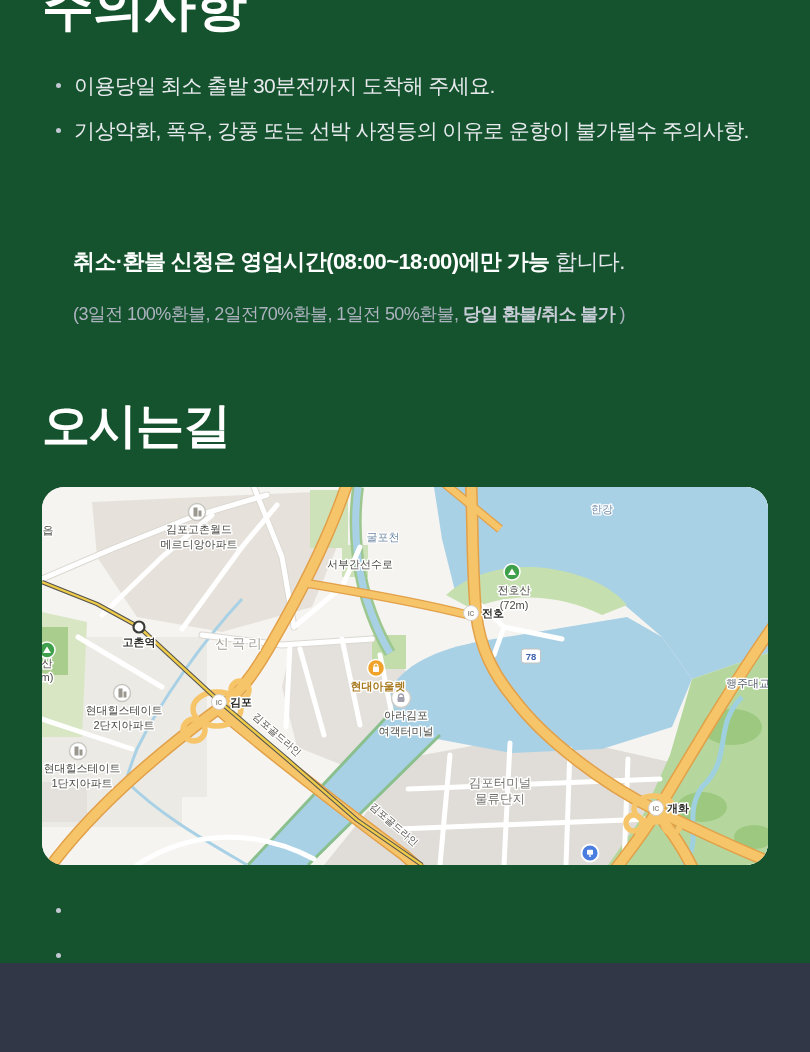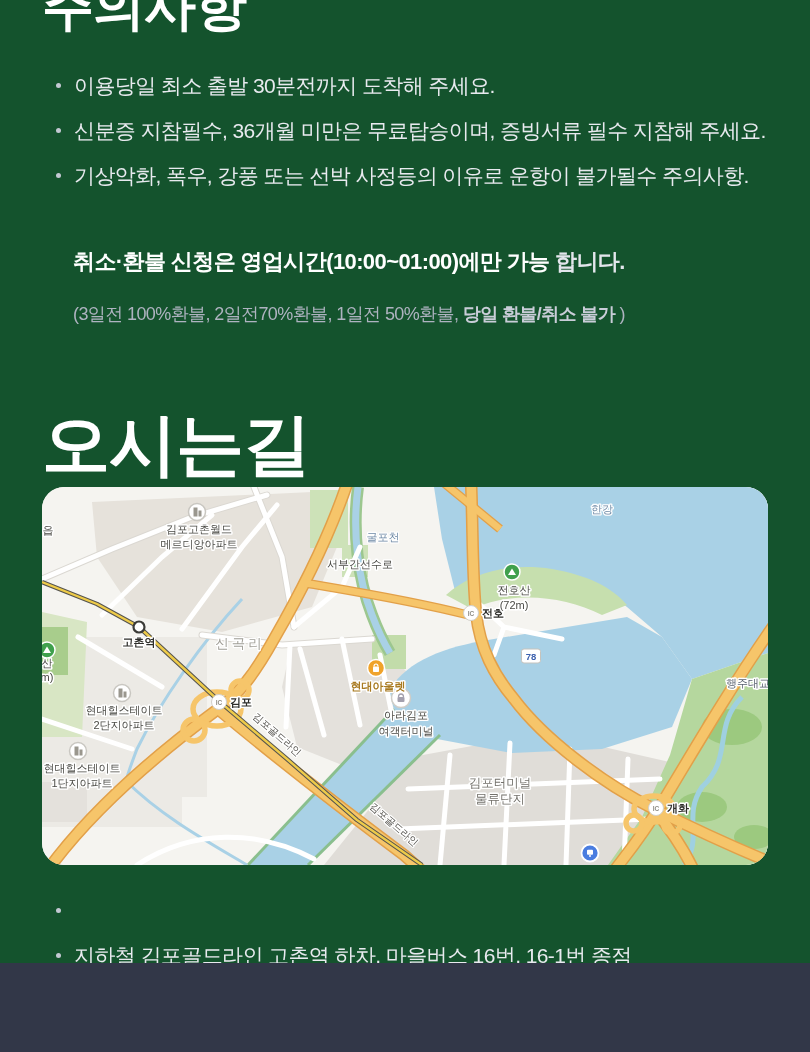--- a/index.html
+++ b/index.html
@@ -1,30 +1,30 @@
 <!DOCTYPE html>
 <html><head>
 <meta charset="utf-8">
 <style>
   html,body{margin:0;padding:0;background:#323748;}
   .page{position:relative;width:810px;height:963px;overflow:hidden;background:#14532d;
         font-family:"Liberation Sans","DejaVu Sans",sans-serif;}
   h1,h2{margin:0;color:#ffffff;font-weight:800;letter-spacing:-1px;}
   .title-precautions{position:absolute;left:42px;top:-26px;font-size:52px;line-height:64px;}
-  .title-directions{position:absolute;left:42px;top:416px;font-size:68px;line-height:56px;}
+  .title-directions{position:absolute;left:42px;top:398px;font-size:48px;line-height:56px;}
   ul.blist{position:absolute;left:42px;margin:0;padding:0;list-style:none;}
   ul.blist li{display:flex;align-items:center;height:45px;white-space:nowrap;
               font-size:21px;color:#e8eaef;letter-spacing:-0.6px;}
   .dot{flex:none;width:5px;height:5px;border-radius:50%;background:#c3c8d2;margin:0 13px 0 14px;}
   .plist{top:63px;}
   .dlist{top:888px;}
   .refund{position:absolute;left:73px;top:247px;margin:0;font-size:22px;color:#ffffff;
           white-space:nowrap;letter-spacing:-0.6px;}
   .refund b{font-weight:800;}
-  .refund .tail{font-weight:700;color:#e3e6ec;}
+  .refund .tail{font-weight:400;color:#e3e6ec;}
   .refund-detail{position:absolute;left:73px;top:302px;margin:0;font-size:18px;color:#aeb3c0;
                  white-space:nowrap;letter-spacing:-0.6px;}
   .refund-detail b{font-weight:800;color:#c9cdd8;}
   .map-card{position:absolute;left:42px;top:487px;width:726px;height:378px;border-radius:22px;
             overflow:hidden;background:#f5f4f0;}
   svg text{font-family:"Liberation Sans","DejaVu Sans",sans-serif;font-size:11px;fill:#4a4a45;
            stroke:#ffffff;stroke-width:3px;paint-order:stroke;stroke-linejoin:round;
            text-anchor:middle;font-weight:500;}
   svg text.water-lb{fill:#6f8aa6;stroke-width:2.5px;}
   svg text.area-lb{fill:#a09e96;font-size:13.5px;letter-spacing:3px;stroke-width:2.5px;}
@@ -43,29 +43,25 @@
 
   <h1 class="title-precautions">주의사항</h1>
 
   <ul class="blist plist">
     <li>
       <span class="dot"></span>
       <span>이용당일 최소 출발 30분전까지 도착해 주세요.</span>
     </li>
     <li>
       <span class="dot"></span>
-      <span>신분증 지참필수, 36개월 미만은 무료탑승이며, 증빙서류 필수 지참해 주세요.</span>
-    </li>
-    <li>
-      <span class="dot"></span>
       <span>기상악화, 폭우, 강풍 또는 선박 사정등의 이유로 운항이 불가될수 주의사항.</span>
     </li>
   </ul>
 
-  <p class="refund"><b>취소·환불 신청은 영업시간(10:00~01:00)에만 가능</b><span class="tail"> 합니다.</span></p>
+  <p class="refund"><b>취소·환불 신청은 영업시간(08:00~18:00)에만 가능</b><span class="tail"> 합니다.</span></p>
 
   <p class="refund-detail"><span>(3일전 100%환불, 2일전70%환불, 1일전 50%환불, </span><b>당일 환불/취소 불가</b><span> )</span></p>
 
   <h2 class="title-directions">오시는길</h2>
 
   <div class="map-card">
     <svg width="726" height="378" viewBox="0 0 726 378">
 
       <rect x="0" y="0" width="726" height="378" fill="#f5f4f0"></rect>
 
@@ -265,17 +261,16 @@
       </g>
     </svg>
   </div>
 
   <ul class="blist dlist">
     <li>
       <span class="dot"></span>
     </li>
     <li>
       <span class="dot"></span>
-      <span>지하철 김포골드라인 고촌역 하차, 마을버스 16번, 16-1번 종점</span>
     </li>
   </ul>
 
 </div>
 
 </body></html>

